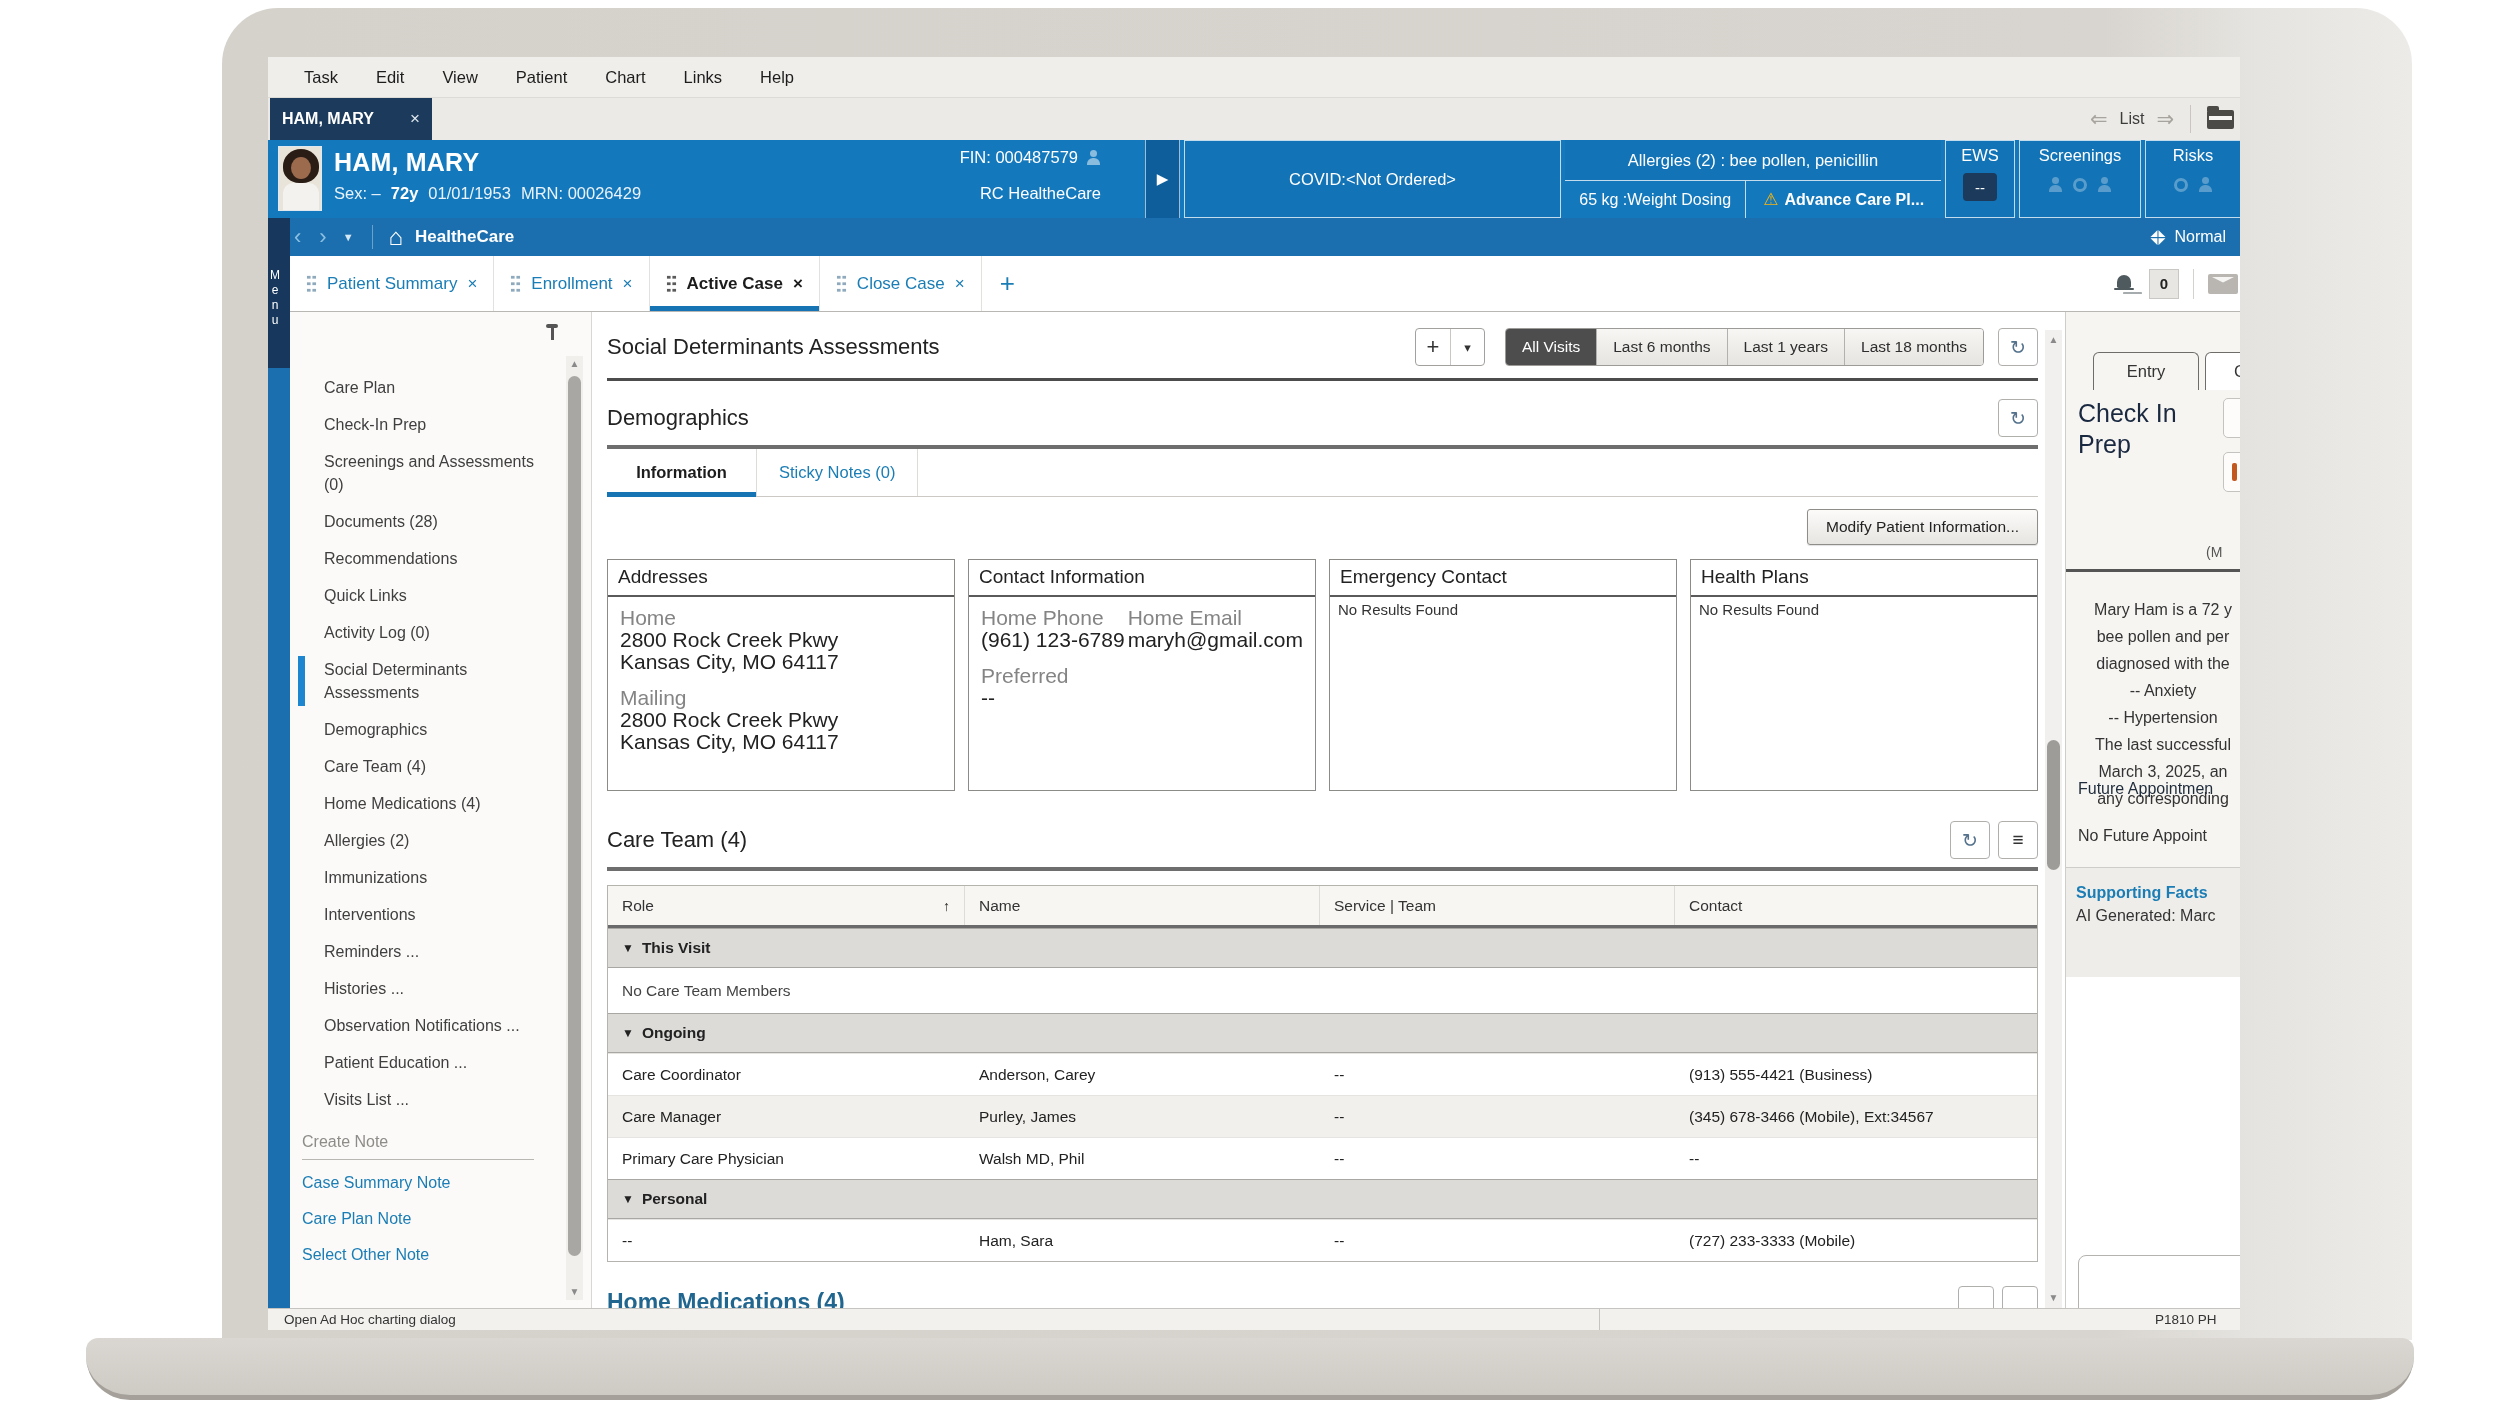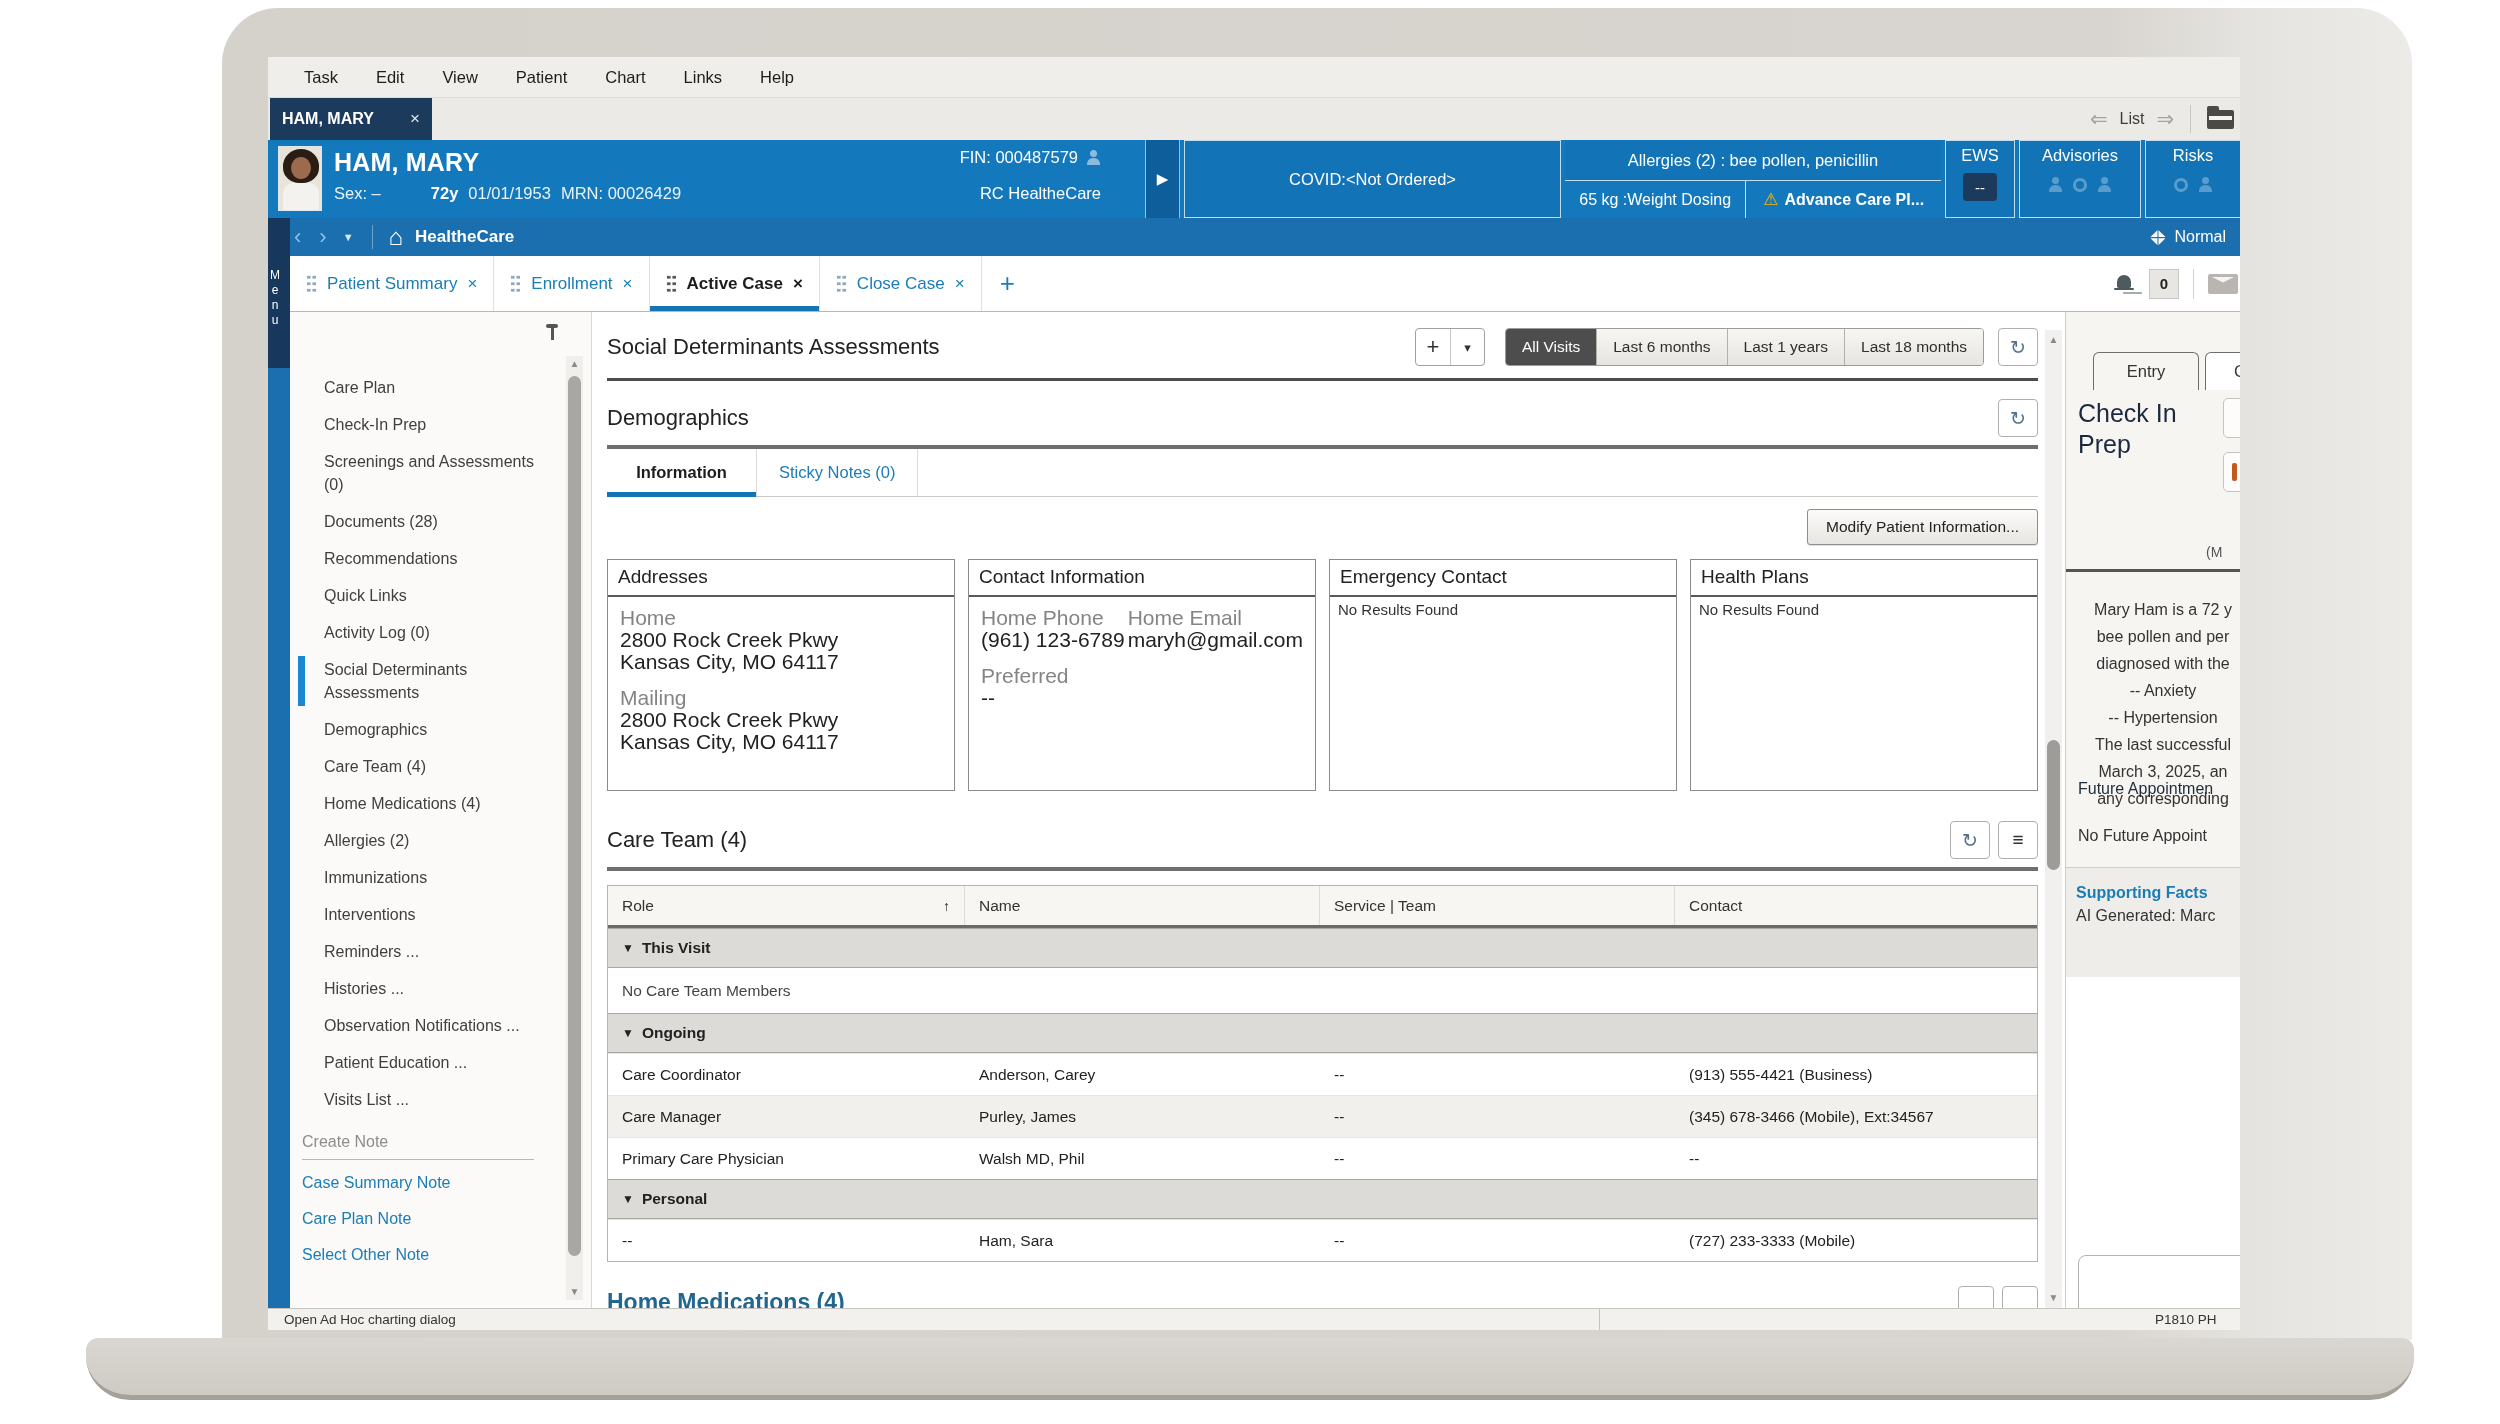--- a/index.html
+++ b/index.html
@@ -27,21 +27,21 @@
   .folder::after{content:"";position:absolute;top:6px;left:2px;right:2px;height:4px;background:#f5f4f2;}
   
   .banner{position:absolute;left:0;top:83px;width:100%;height:78px;background:#1478bd;color:#fff;display:flex;}
   .b-left{position:relative;width:877px;flex:none;}
   .photo{position:absolute;left:10px;top:6px;width:44px;height:65px;background:#e9e4da;border:1px solid #dfe8ef;overflow:hidden;}
   .photo .hair{position:absolute;left:4px;top:2px;width:36px;height:34px;background:#2a1d16;border-radius:50% 50% 45% 45%;}
   .photo .face{position:absolute;left:12px;top:10px;width:20px;height:22px;background:#9c6b4e;border-radius:50%;}
   .photo .torso{position:absolute;left:4px;top:36px;width:36px;height:30px;background:#f4f2ee;border-radius:10px 10px 0 0;}
   .b-name{position:absolute;left:66px;top:8px;font-size:25px;font-weight:bold;letter-spacing:.2px;}
   .b-demo{position:absolute;left:66px;top:44px;font-size:16.5px;color:#eaf3fa;display:flex;gap:10px;align-items:baseline;}
-  .b-demo b{color:#fff;margin-left:40px;}
+  .b-demo b{color:#fff;}
   .b-fin{position:absolute;right:44px;top:8px;font-size:16.5px;display:flex;gap:8px;align-items:center;}
   .b-fac{position:absolute;right:44px;top:44px;font-size:16.5px;}
   .mini-person{width:15px;height:15px;position:relative;opacity:.5;flex:none;}
   .mini-person::before{content:"";position:absolute;left:4px;top:0;width:7px;height:7px;border-radius:50%;background:#fff;}
   .mini-person::after{content:"";position:absolute;left:1px;top:8px;width:13px;height:7px;border-radius:6px 6px 0 0;background:#fff;}
   .mini-ring{width:14px;height:14px;border:3px solid #fff;border-radius:50%;opacity:.3;}
   .b-arrow{width:35px;flex:none;background:#0e5e9c;border-left:1px solid rgba(255,255,255,.6);border-right:1px solid rgba(255,255,255,.6);
     display:flex;align-items:center;justify-content:center;font-size:15px;color:#fff;}
   .b-cell{border:1px solid rgba(255,255,255,.75);background:#1273b6;display:flex;align-items:center;justify-content:center;font-size:16.5px;}
   .b-covid{width:377px;flex:none;margin-left:4px;}
@@ -259,21 +259,21 @@
             <span class="warn">⚠</span>
             <span>Advance Care Pl...</span>
           </div>
         </div>
       </div>
       <div class="b-cell b-ews">
         <span>EWS</span>
         <span class="ews-badge">--</span>
       </div>
       <div class="b-cell b-adv">
-        <span>Advisories</span>
+        <span>Screenings</span>
         <span class="icon-row">
           <span class="mini-person" style="opacity:.3"></span>
           <span class="mini-ring"></span>
           <span class="mini-person" style="opacity:.3"></span>
         </span>
       </div>
       <div class="b-cell b-risk">
         <span>Risks</span>
         <span class="icon-row">
           <span class="mini-ring"></span>

